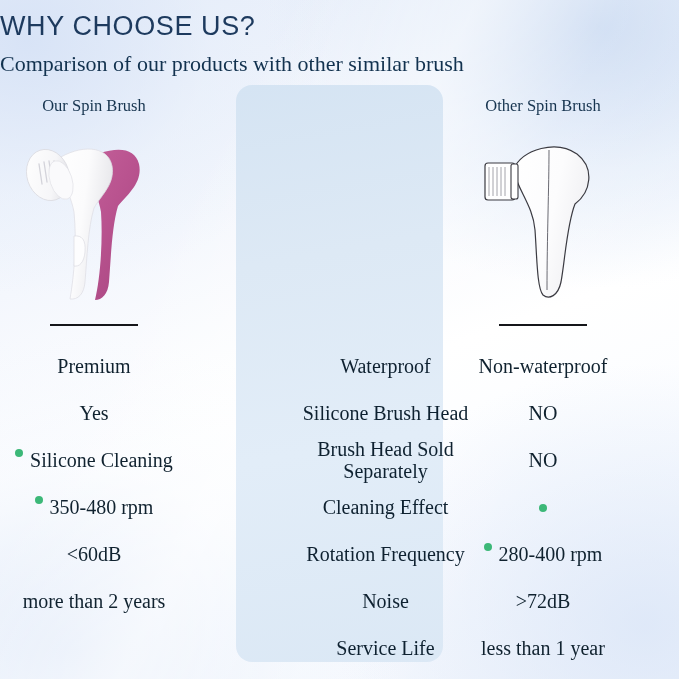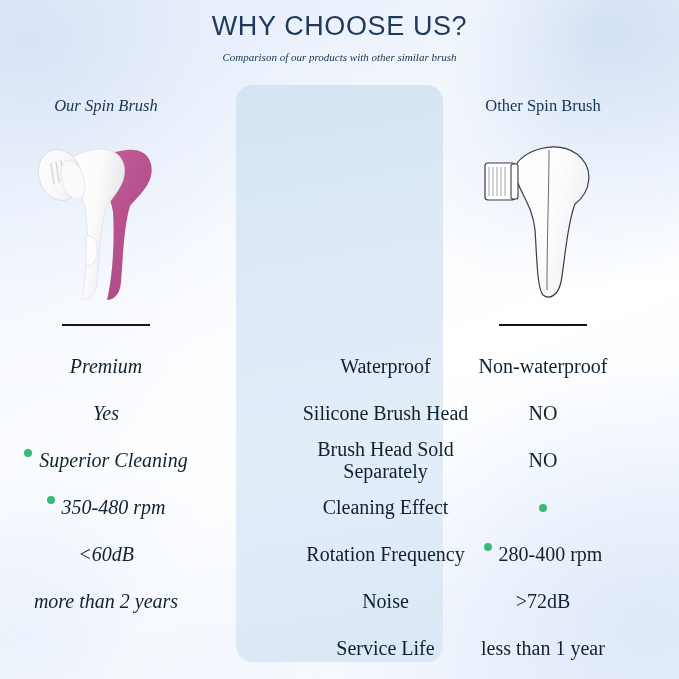--- a/index.html
+++ b/index.html
@@ -33,37 +33,35 @@
     left: 0; top: 0; right: 0; bottom: 0;
     background: linear-gradient(118deg, rgba(255,255,255,0) 28%, rgba(255,255,255,0.55) 46%, rgba(255,255,255,0.15) 60%, rgba(255,255,255,0) 78%);
     pointer-events: none;
   }
 
   .heading-wrap {
     position: absolute;
     top: 12px;
     left: 0;
     width: 679px;
-    text-align: center;
     z-index: 4;
   }
   .title {
     font-family: "Liberation Sans", "DejaVu Sans", sans-serif;
     font-size: 27px;
     letter-spacing: 0.6px;
     color: #1d3a5e;
     font-weight: 400;
     line-height: 1.1;
   }
   .subtitle {
     margin-top: 9px;
-    font-size: 11px;
+    font-size: 22px;
     color: #12324f;
     line-height: 1.2;
-    font-style: italic;
   }
 
   
   .mid-panel {
     position: absolute;
     left: 236px;
     top: 85px;
     width: 207px;
     height: 577px;
     border-radius: 16px;
@@ -71,21 +69,21 @@
     z-index: 1;
   }
 
   
   .col {
     position: absolute;
     top: 0;
     height: 679px;
     z-index: 3;
   }
-  .col-left   { left: 12px;   width: 188px; font-style: italic; }
+  .col-left   { left: 0px;   width: 188px; }
   .col-mid    { left: 236px; width: 207px; margin-left: 46px; }
   .col-right  { left: 443px; width: 200px; }
 
   .col-head {
     position: absolute;
     top: 96px;
     left: 0;
     width: 100%;
     text-align: center;
     font-size: 16.5px;
@@ -215,21 +213,21 @@
           </div>
         </div>
         <div class="row">
           <div class="cell">
             <span>Yes</span>
           </div>
         </div>
         <div class="row">
           <div class="cell">
             <span class="bullet"></span>
-            <span>Superior Cleaning</span>
+            <span>Silicone Cleaning</span>
           </div>
         </div>
         <div class="row">
           <div class="cell">
             <span class="bullet"></span>
             <span>350-480 rpm</span>
           </div>
         </div>
         <div class="row">
           <div class="cell">

